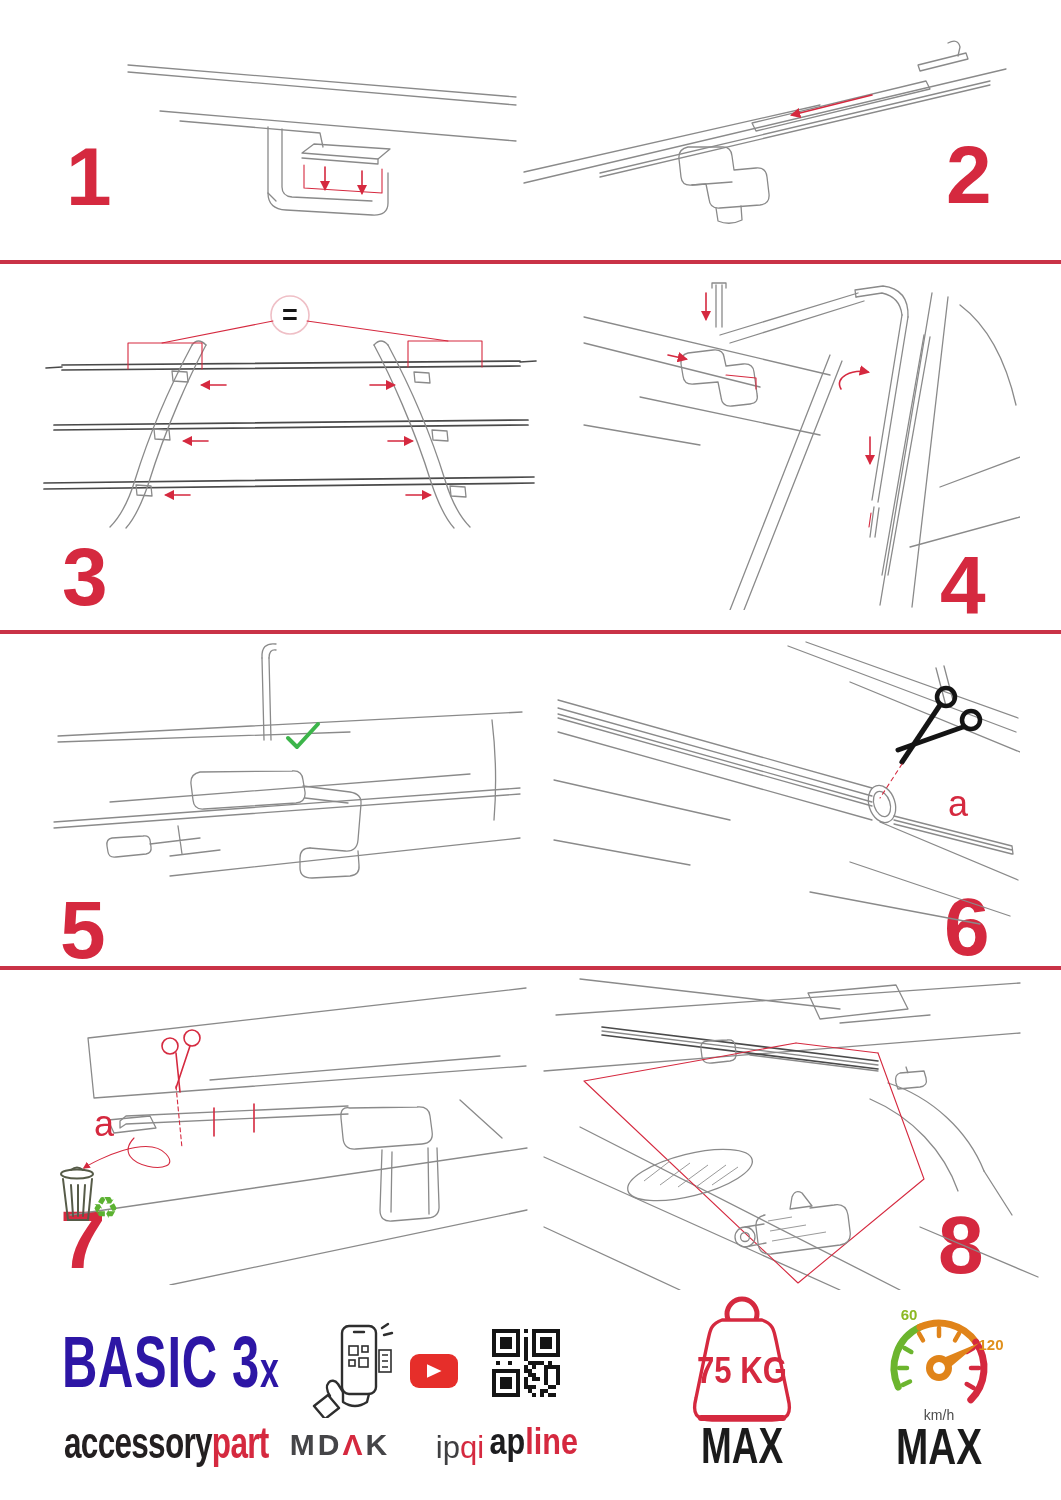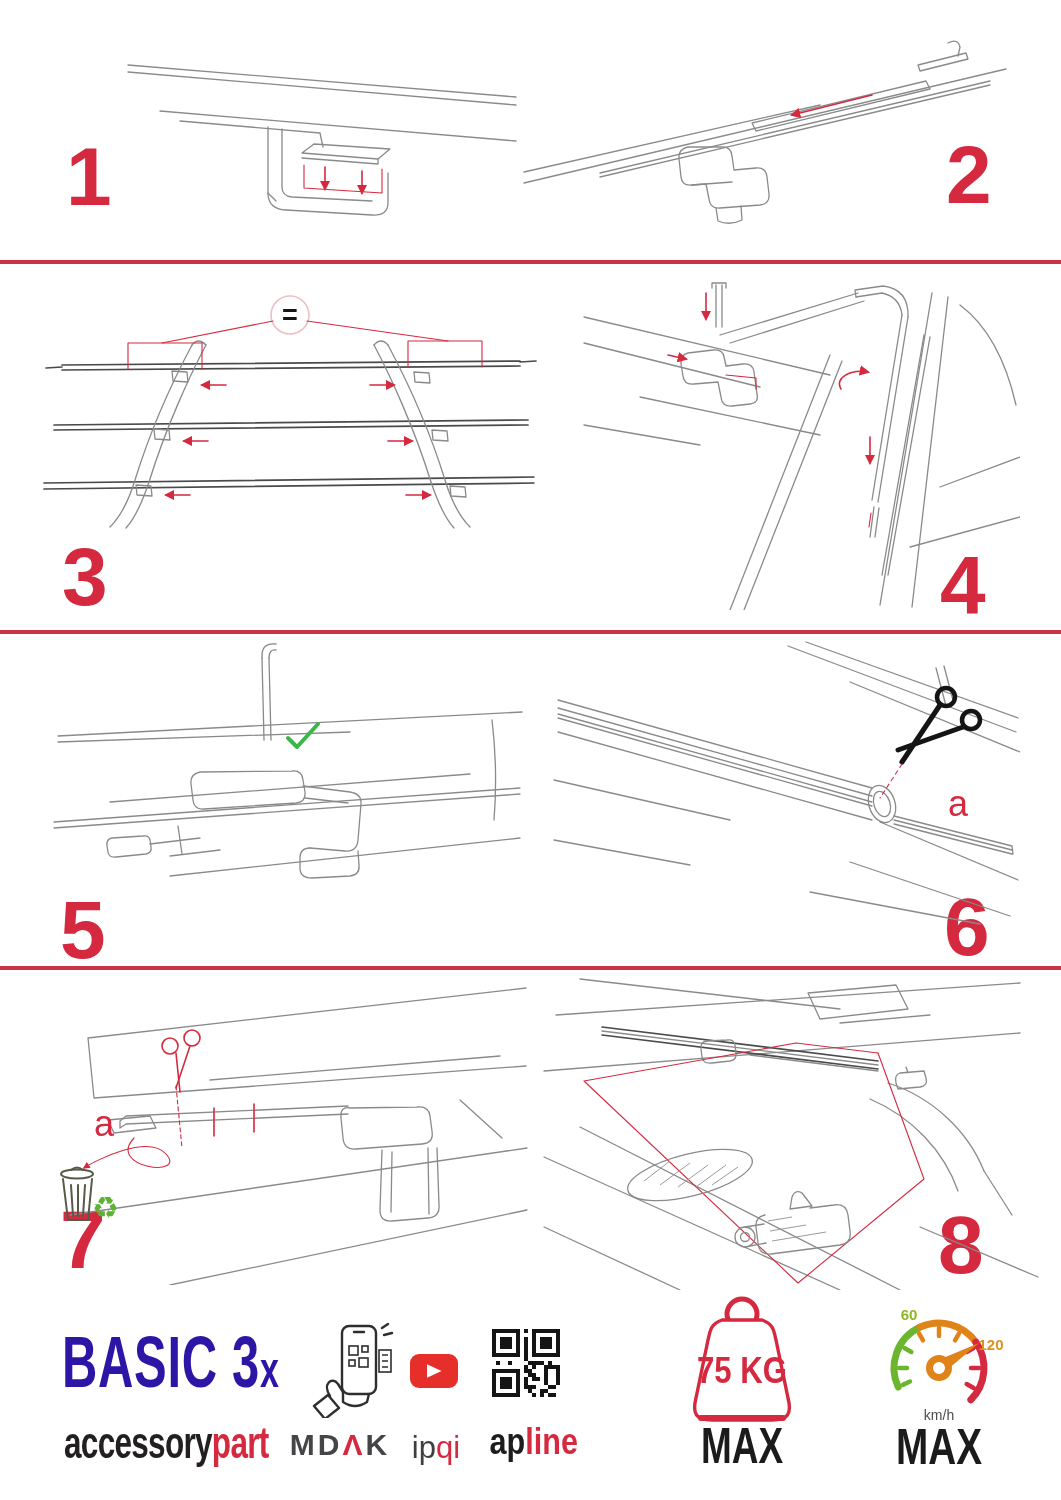--- a/index.html
+++ b/index.html
@@ -36,21 +36,21 @@
     transform:scaleX(0.70);transform-origin:left top;white-space:nowrap;letter-spacing:-1px;
   }
   .logo-brand .b1{color:#231f20;}
   .logo-brand .b2{color:#d5293f;}
   .logo-mdak{
     position:absolute;left:288px;top:1430px;width:104px;text-align:center;
     font-size:30px;font-weight:bold;letter-spacing:3px;color:#454548;line-height:1;
   }
   .logo-mdak .accent{color:#d5293f;}
   .logo-ipqi{
-    position:absolute;left:404px;top:1432px;width:64px;text-align:center;
+    position:absolute;left:428px;top:1432px;width:64px;text-align:center;
     font-size:31px;color:#3f3f41;line-height:1;
   }
   .logo-ipqi .red{color:#d5293f;}
   .logo-apline{
     position:absolute;left:482px;top:1424px;width:100px;text-align:center;
     font-size:36px;font-weight:bold;line-height:1;transform:scaleX(0.85);transform-origin:center top;
     letter-spacing:0px;
   }
   .logo-apline .b1{color:#1d1d1f;}
   .logo-apline .b2{color:#d5293f;}

